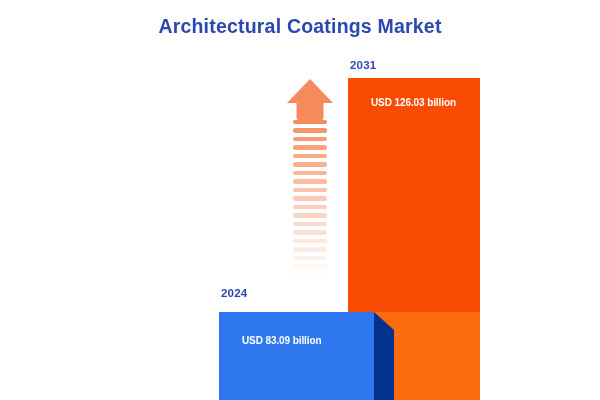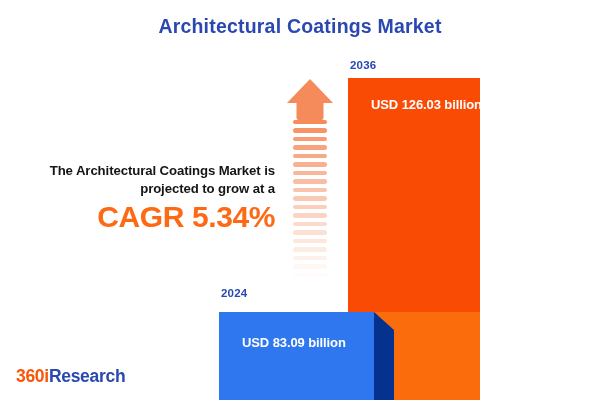--- a/index.html
+++ b/index.html
@@ -150,21 +150,21 @@
     font-size: 11.5px;
     font-weight: bold;
     color: #2A48B0;
     letter-spacing: 0.2px;
   }
   .year-2032 { left: 350px; top: 59px; }
   .year-2024 { left: 221px; top: 287px; text-align: right; }
 
   .value-label {
     position: absolute;
-    font-size: 13px;
+    font-size: 10px;
     font-weight: bold;
     color: #ffffff;
     letter-spacing: -0.1px;
     white-space: nowrap;
   }
   .value-2032 { left: 371px; top: 97px; }
   .value-2024 { left: 242px; top: 335px; }
 
   
   .logo {
@@ -216,26 +216,21 @@
 
   <div class="bar bar-2032-face"></div>
   <div class="bar bar-2032-side"></div>
 
   <div class="bar bar-2032-light-face"></div>
   <div class="bar bar-2032-light-side"></div>
 
   <div class="bar bar-2024-face"></div>
   <div class="bar bar-2024-side"></div>
 
-  <div class="year-label year-2032">2036</div>
+  <div class="year-label year-2032">2031</div>
   <div class="value-label value-2032">USD 126.03 billion</div>
 
   <div class="year-label year-2024">2024</div>
   <div class="value-label value-2024">USD 83.09 billion</div>
 
-  <div class="cagr-block">
-    <div class="cagr-lead">The Architectural Coatings Market is projected to grow at a</div>
-    <div class="cagr-value">CAGR 5.34%</div>
-  </div>
-
-  <div class="logo"><span class="logo-360i">360i</span><span class="logo-research">Research</span></div>
+
 
 </div>
 
 </body></html>

